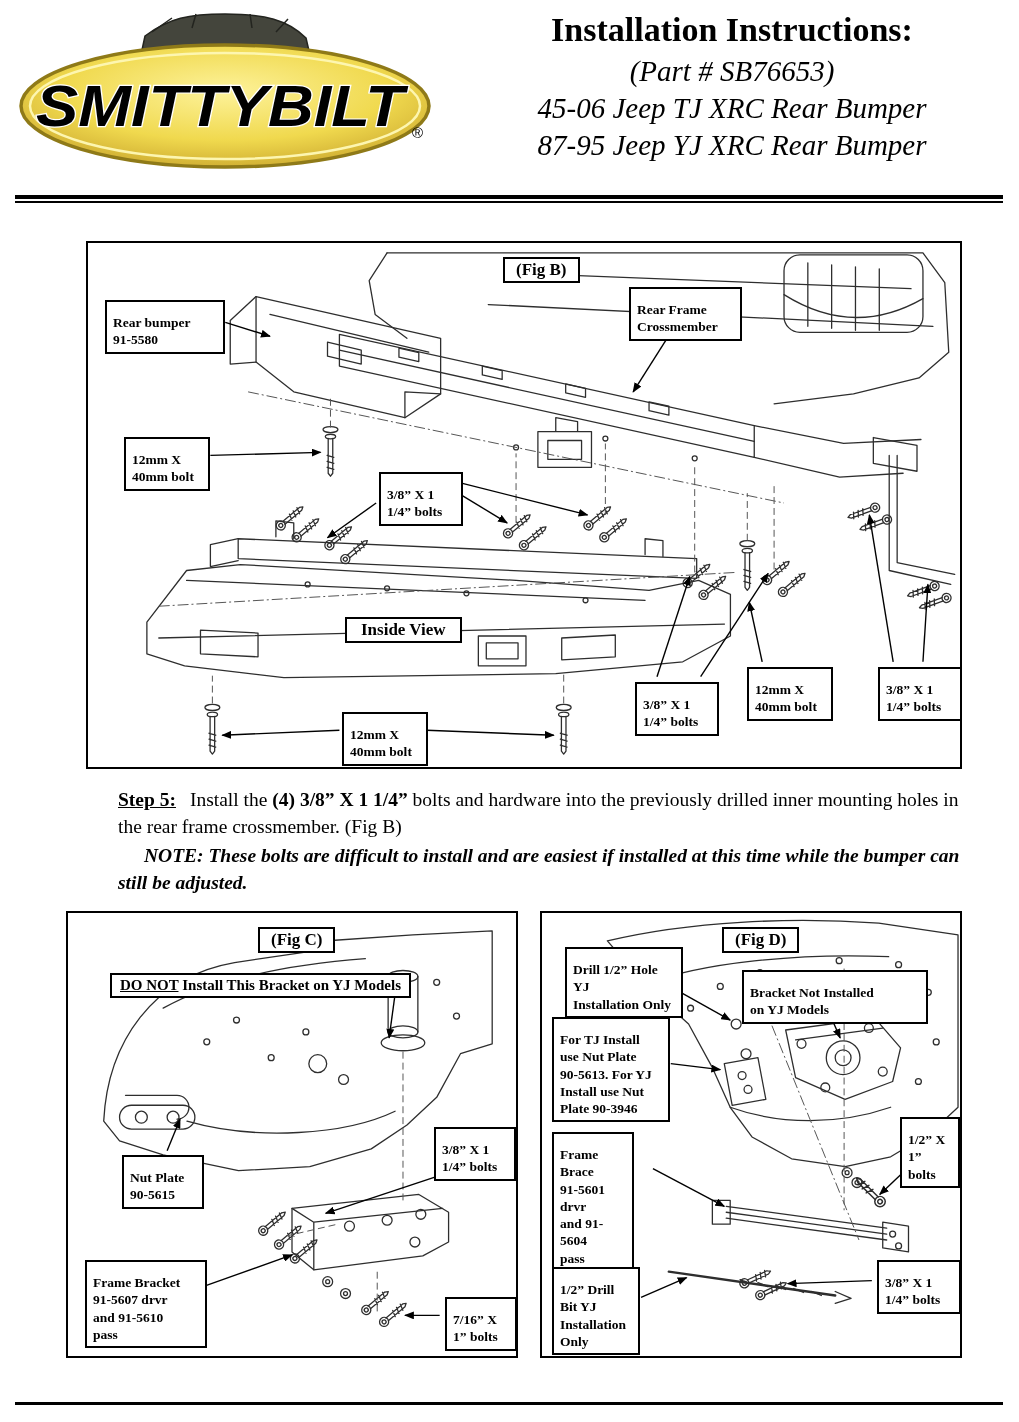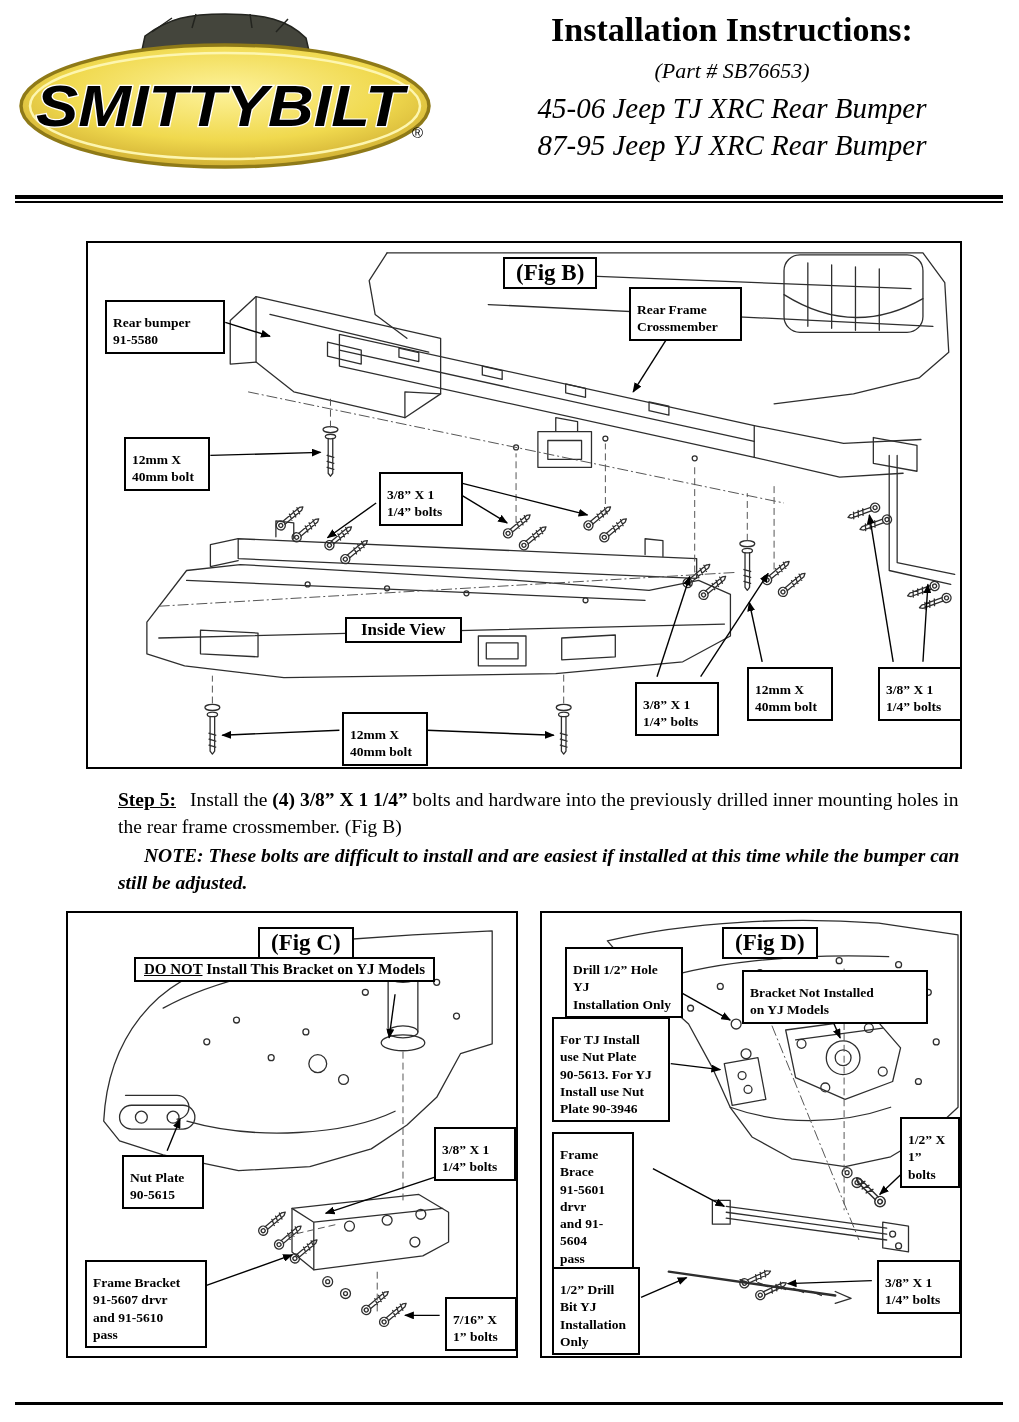--- a/index.html
+++ b/index.html
@@ -9,35 +9,35 @@
     width: 1019px; height: 1422px;
     background: #ffffff;
     font-family: "Liberation Serif", serif;
     color: #000;
     overflow: hidden;
   }
   
   .logo { position:absolute; left:14px; top:6px; width:422px; height:168px; }
   .titleblock { position:absolute; left:458px; top:8px; width:548px; text-align:center; }
   .doc-title { font-size:34px; font-weight:bold; line-height:44px; }
-  .doc-part  { font-size:22px; font-style:italic; line-height:38px; }
+  .doc-part  { font-size:29px; font-style:italic; line-height:38px; }
   .doc-model { font-size:29px; font-style:italic; line-height:37px; }
   .rule-double { position:absolute; left:15px; top:195px; width:988px; height:8px;
                  border-top:4px solid #000; border-bottom:2px solid #000; }
   .rule-bottom { position:absolute; left:15px; top:1402px; width:988px; border-top:3px solid #000; }
 
   
   .figbox { position:absolute; border:2px solid #000; background:#fff; }
   .fig-b { left:86px; top:241px; width:876px; height:528px; }
   .fig-c { left:66px; top:911px; width:452px; height:447px; }
   .fig-d { left:540px; top:911px; width:422px; height:447px; }
   svg.drawing { position:absolute; left:0; top:0; width:100%; height:100%; }
 
   .figlabel { position:absolute; border:2px solid #000; background:#fff;
-              font-weight:bold; font-size:23px; padding:1px 11px; white-space:nowrap; }
+              font-weight:bold; font-size:17px; padding:1px 11px; white-space:nowrap; }
   .callout { position:absolute; border:2px solid #000; background:#fff;
              padding:12px 6px 3px; font-weight:bold; font-size:13.5px; line-height:1.28;
              white-space:pre-line; }
   .insideview { position:absolute; border:2px solid #000; background:#fff;
                 font-weight:bold; font-size:17px; padding:1px 14px; white-space:nowrap; }
   .warnline { position:absolute; border:2px solid #000; background:#fff;
               padding:2px 8px; font-weight:bold; font-size:15px; white-space:nowrap; }
   .warnline .u { text-decoration: underline; }
 
   
@@ -293,21 +293,21 @@
       <g class="arr">
         <path d="M330,82 L324,126" marker-end="url(#mc)"></path>
         <path d="M100,240 L113,208" marker-end="url(#mc)"></path>
         <path d="M396,258 L260,303" marker-end="url(#mc)"></path>
         <path d="M139,376 L226,345" marker-end="url(#mc)"></path>
         <path d="M375,406 L340,406" marker-end="url(#mc)"></path>
       </g>
     </svg>
 
     <div class="figlabel" style="left:190px; top:14px;">(Fig C)</div>
-    <div class="warnline" style="left:42px; top:44px;margin-left:24px;">
+    <div class="warnline" style="left:42px; top:60px;">
       <span class="u">DO NOT</span><span> Install This Bracket on YJ Models</span>
     </div>
     <div class="callout" style="left:54px; top:242px; width:82px;">Nut Plate
 90-5615</div>
     <div class="callout" style="left:366px; top:214px; width:82px;">3/8” X 1
 1/4” bolts</div>
     <div class="callout" style="left:17px; top:347px; width:122px;">Frame Bracket
 91-5607 drvr
 and 91-5610
 pass</div>

